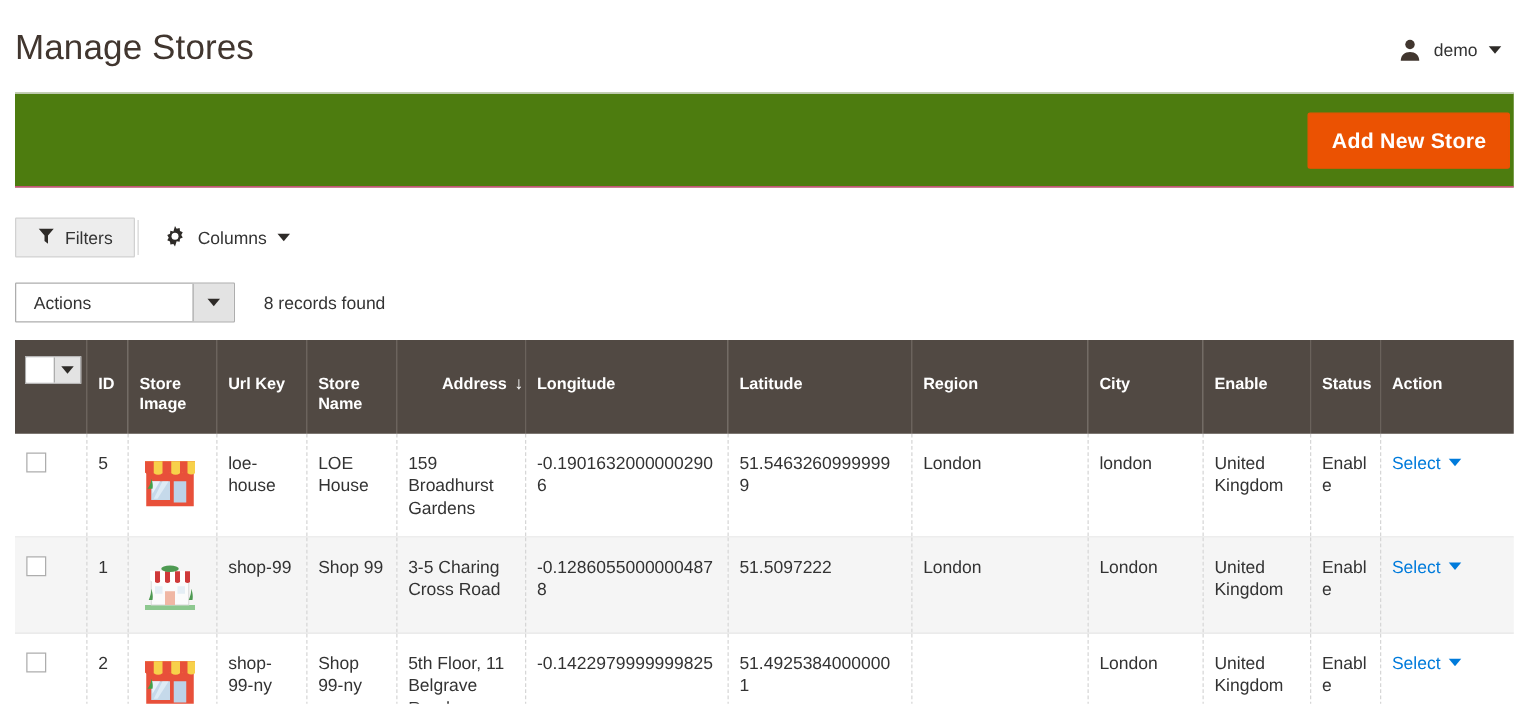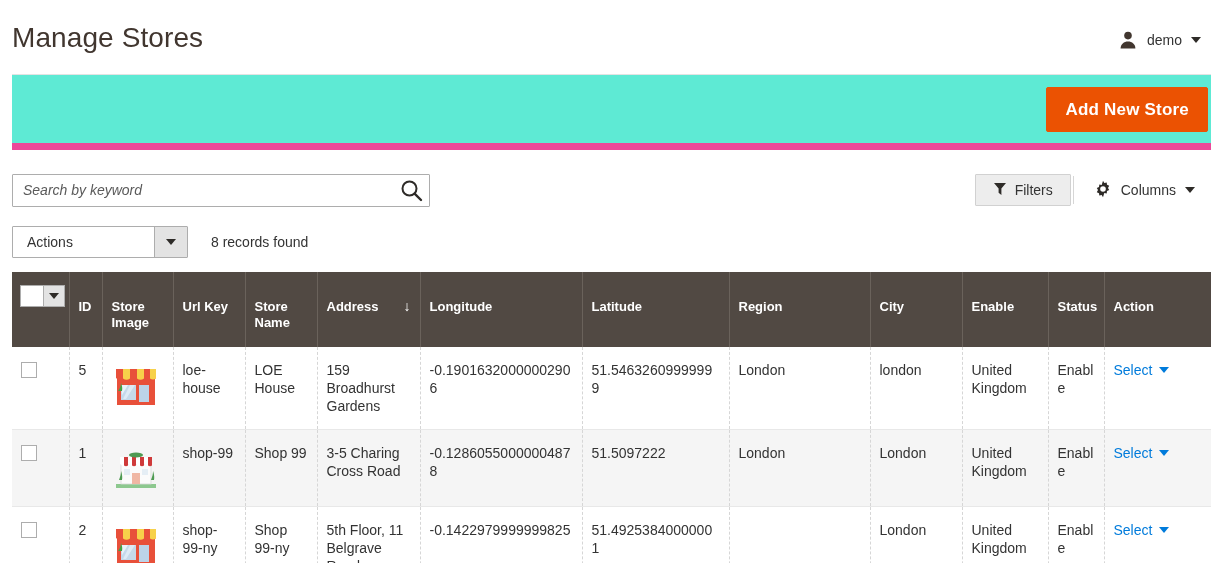--- a/index.html
+++ b/index.html
@@ -31,23 +31,23 @@
   .user-name { font-size: 14px; color: #333; }
   .caret-down {
     width: 0; height: 0; border-left: 5px solid transparent;
     border-right: 5px solid transparent; border-top: 6px solid #2e2b28;
     display: inline-block;
   }
 
   
   .action-bar {
     margin: 0 12px;
-    background: #5eead4;
+    background: #4d7c0f;
     border-top: 1px solid #e3e3e3;
-    border-bottom: 7px solid #ec4899;
+    border-bottom: 1px solid #ec4899;
     height: 76px;
     display: flex; align-items: center; justify-content: flex-end;
     padding-right: 3px;
   }
   .btn-primary {
     background: #eb5202;
     border: 1px solid #eb5202;
     color: #ffffff;
     font-size: 17px; font-weight: bold;
     font-family: "Liberation Sans", sans-serif;
@@ -145,21 +145,21 @@
   table.grid thead th {
     background: #514943; color: #ffffff;
     font-size: 13px; font-weight: bold;
     text-align: left; vertical-align: top;
     padding: 27px 9px 16px 9px;
     border-right: 1px solid #6a625b;
     line-height: 16px;
   }
   table.grid thead th:last-child { border-right: none; }
   table.grid thead th.th-check { padding: 13px 8px; }
-  .th-inner { display: flex; justify-content: space-between; align-items: flex-start; gap: 6px; }
+  .th-inner { display: flex; justify-content: space-between; align-items: flex-start; gap: 6px; margin-left: 27px; }
   .sort-arrow { font-size: 14px; line-height: 14px; font-weight: normal; }
   .mass-select {
     display: inline-flex; align-items: stretch;
     border: 1px solid #adadad; height: 22px; background: #fff;
   }
   .mass-box { width: 22px; background: #fff; }
   .mass-arrow {
     width: 21px; background: #e3e3e3; border-left: 1px solid #adadad;
     display: flex; align-items: center; justify-content: center; cursor: pointer;
   }
@@ -204,29 +204,20 @@
       <span class="user-name">demo</span>
       <span class="caret-down"></span>
     </div>
   </div>
 
   <div class="action-bar">
     <button class="btn-primary">Add New Store</button>
   </div>
 
   <div class="controls-row">
-    <div class="search-box">
-      <input class="search-input" type="text" placeholder="Search by keyword" style="">
-      <button class="search-icon-btn">
-        <svg viewBox="0 0 25 25" width="25" height="25" aria-hidden="true">
-          <circle cx="10.5" cy="10.5" r="7" fill="none" stroke="#2e2b28" stroke-width="2"></circle>
-          <line x1="15.6" y1="15.6" x2="22" y2="22" stroke="#2e2b28" stroke-width="2.4" stroke-linecap="round"></line>
-        </svg>
-      </button>
-    </div>
 
     <div class="view-controls">
       <div class="filters-btn">
         <span>
           <svg width="14" height="14" viewBox="0 0 14 14" aria-hidden="true">
             <polygon points="1,1 13,1 8.4,6.4 8.4,13 5.6,10.8 5.6,6.4" fill="#2e2b28"></polygon>
           </svg>
         </span>
         <span>Filters</span>
       </div>

